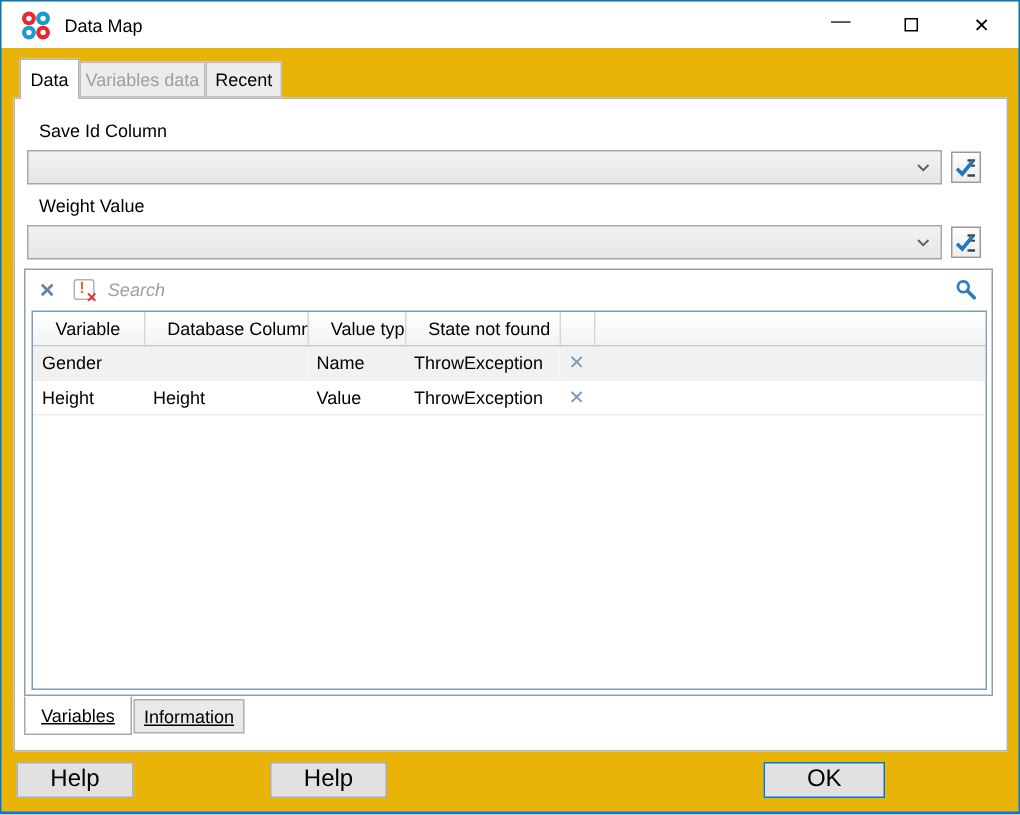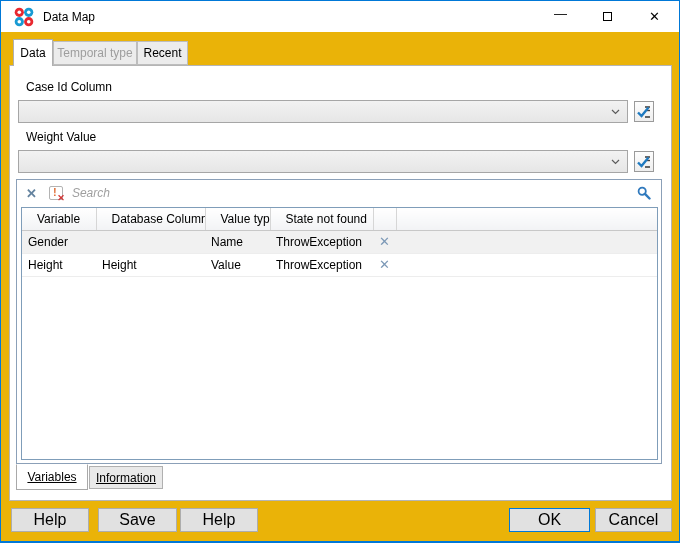--- a/index.html
+++ b/index.html
@@ -113,26 +113,26 @@
       <div class="win-btn">
           <span class="max-box"></span>
         </div>
       <div class="win-btn">
           <span class="close-glyph">✕</span>
         </div>
     </div>
   </div>
 
   <div class="tab tab-active tab-data">Data</div>
-  <div class="tab tab-inactive tab-temporal">Temporal type</div>
+  <div class="tab tab-inactive tab-temporal">Variables data</div>
   <div class="tab tab-inactive tab-recent">Recent</div>
 
   <div class="tab-page">
 
-    <div class="field-label label-caseid">Case Id Column</div>
+    <div class="field-label label-caseid">Save Id Column</div>
     <div class="combo combo-1">
       <span class="combo-value"></span>
       <svg class="combo-arrow" width="9" height="6" viewBox="0 0 9 6">
           <path d="M1 1 L4.5 4.5 L8 1" fill="none" stroke="#5c5c5c" stroke-width="1.2"></path>
         </svg>
     </div>
     <div class="check-btn check-btn-1">
       <svg width="14" height="14" viewBox="0 0 14 14">
         <line x1="8" y1="2" x2="13" y2="2" stroke="#444" stroke-width="1.6"></line>
         <line x1="10" y1="5.5" x2="13" y2="5.5" stroke="#444" stroke-width="1.4"></line>
@@ -212,18 +212,16 @@
             </tbody>
         </table>
       </div>
     </div>
 
     <div class="btab btab-variables">Variables</div>
     <div class="btab btab-information">Information</div>
   </div>
 
   <div class="btn btn-help">Help</div>
-  <div class="btn btn-save">Save</div>
   <div class="btn btn-load">Help</div>
   <div class="btn btn-ok">OK</div>
-  <div class="btn btn-cancel">Cancel</div>
 
 </div>
 
 </body></html>

